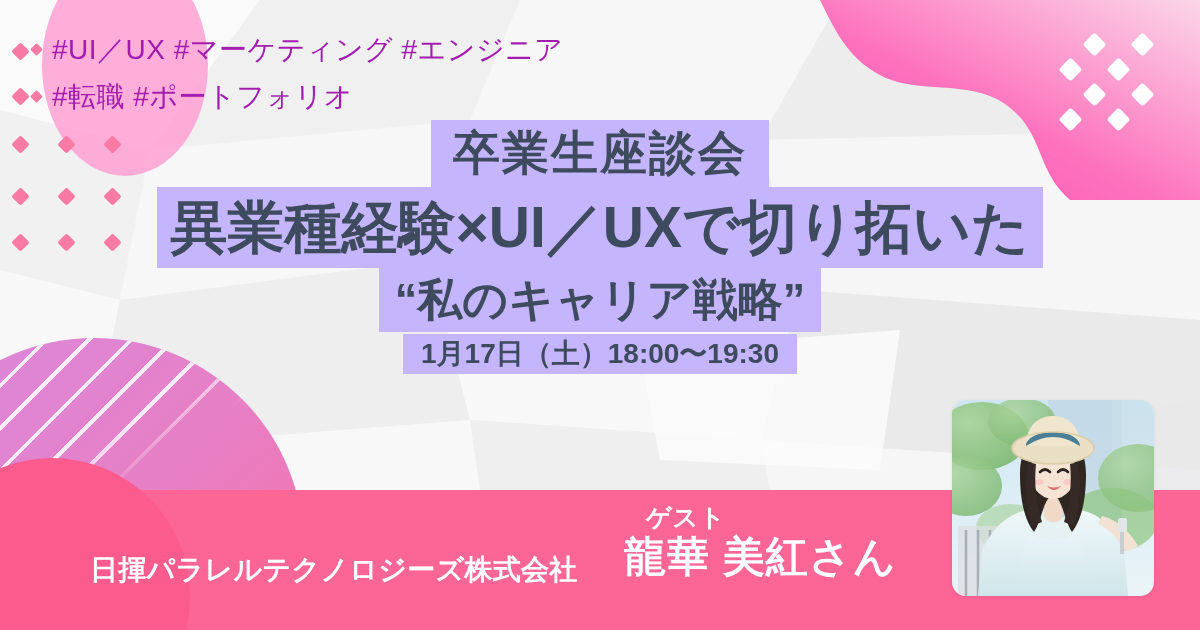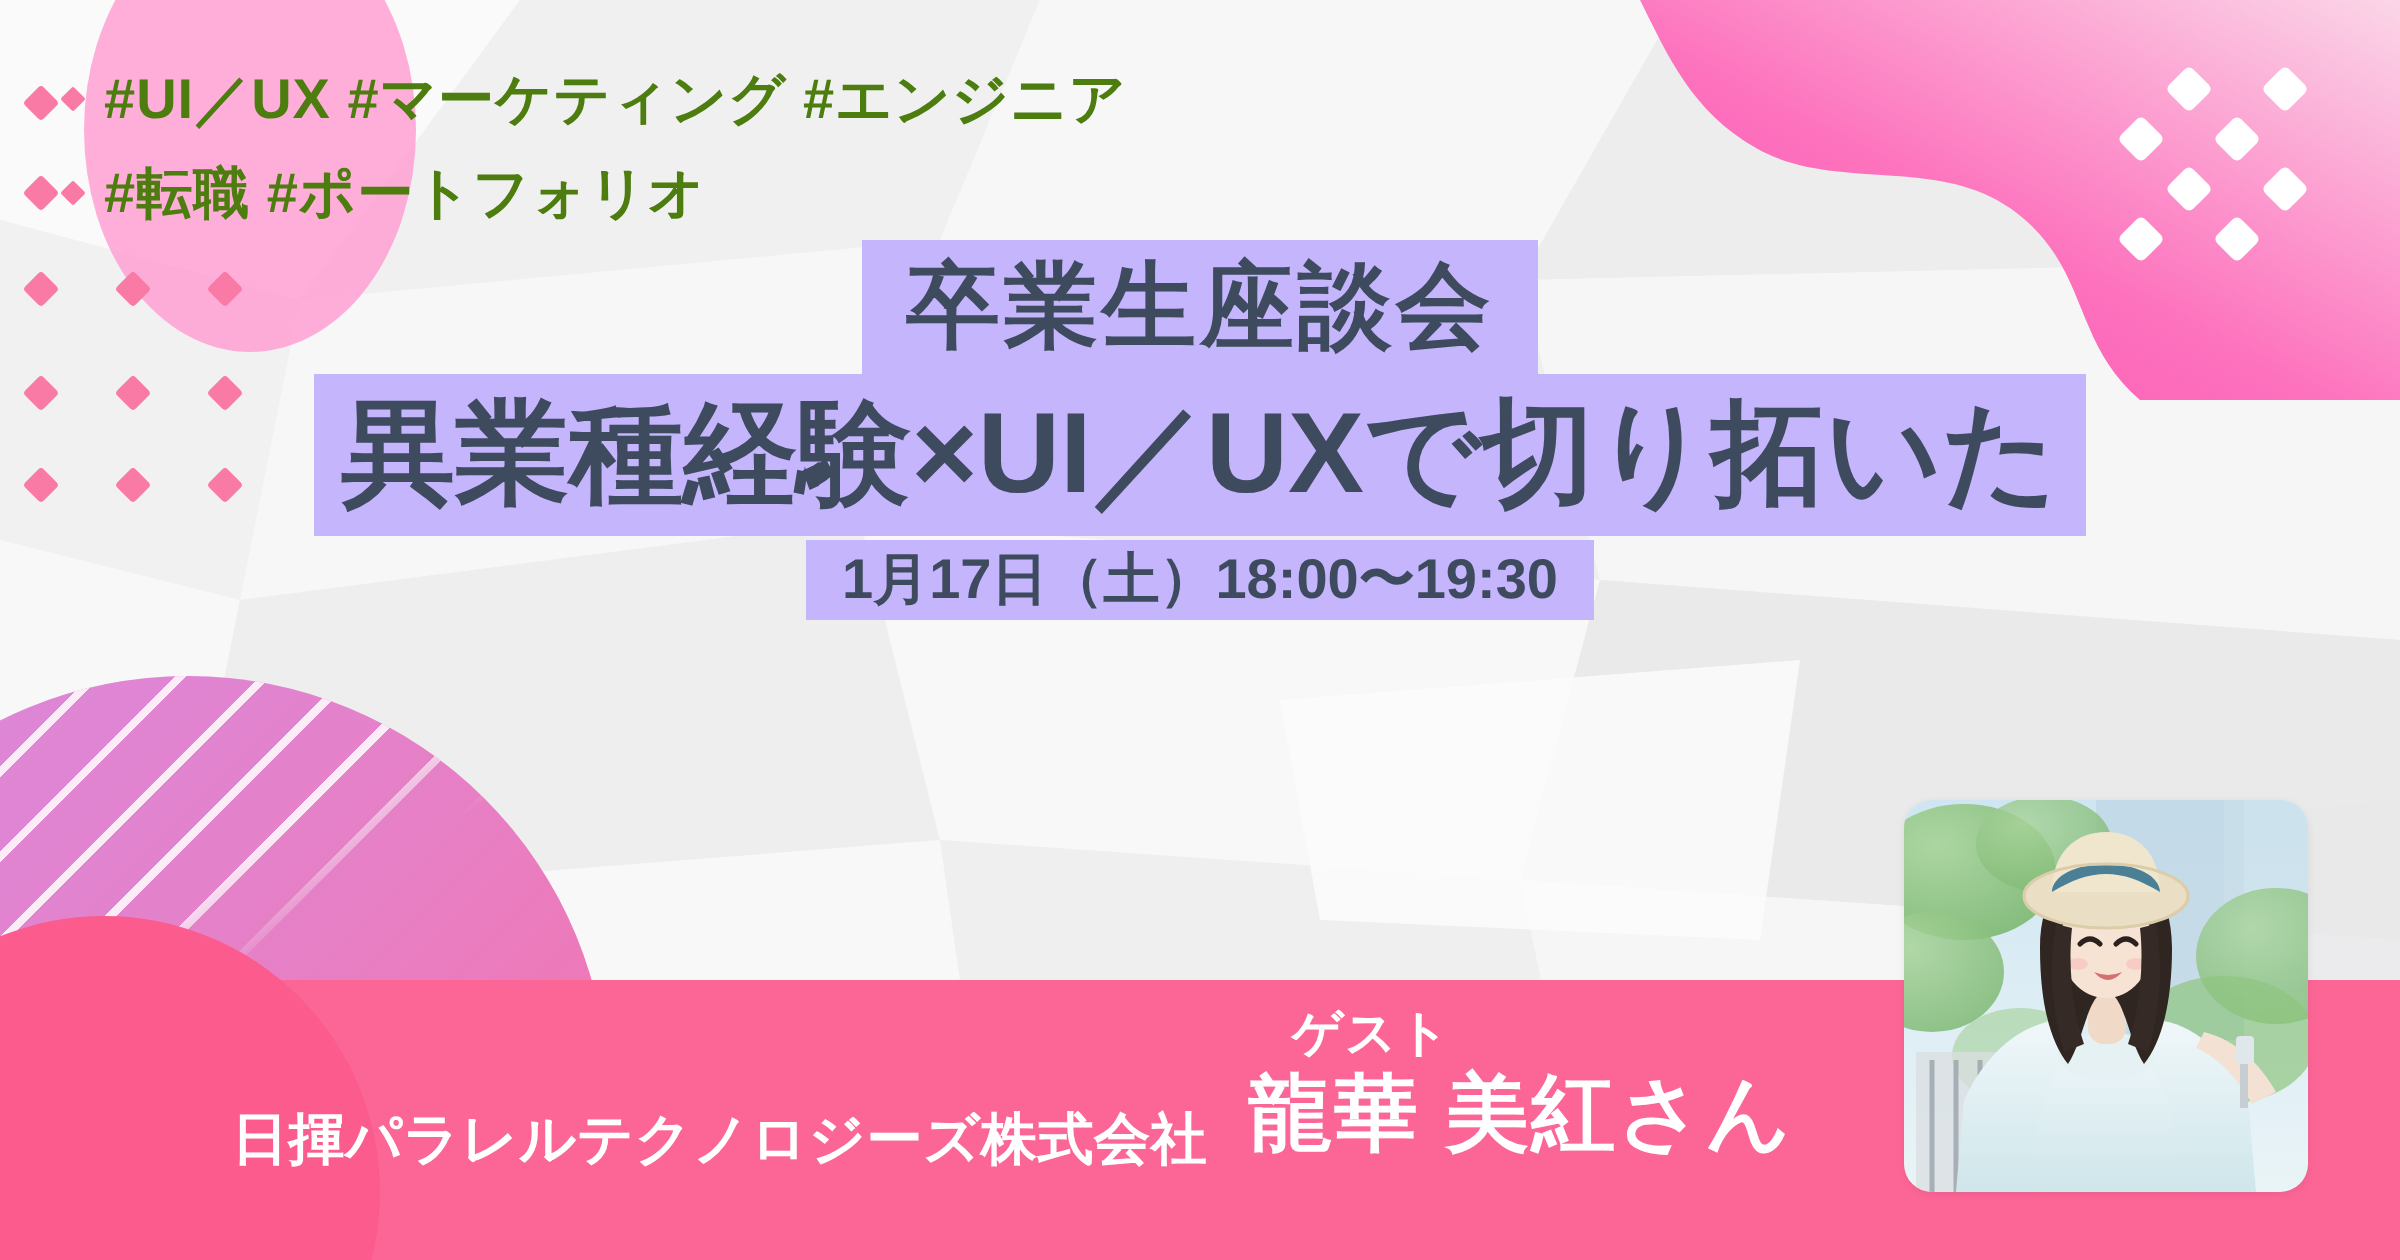--- a/index.html
+++ b/index.html
@@ -103,23 +103,23 @@
   .tline-2 { font-size: 57px; font-weight: 700; line-height: 1.42; letter-spacing: 0px;  padding: 0 14px; }
   .tline-3 { font-size: 45px; font-weight: 700; line-height: 1.42; letter-spacing: 0px;  padding: 0 16px; }
   .tline-4 { font-size: 28px; font-weight: 600; line-height: 1.45; letter-spacing: 0px;  padding: 0 18px; margin-top: 2px; }
   .tline-5 { font-size: 32px; font-weight: 600; line-height: 1.52; letter-spacing: 0px;  padding: 0 18px; margin-top: 5px; }
 
   
   .hashtags {
     position: absolute;
     left: 32px; top: 26px;
     z-index: 6;
-    color: #4d7c0f;
+    color: #a21caf;
     font-size: 28px;
-    font-weight: 700;
+    font-weight: 400;
     line-height: 1.68;
     letter-spacing: .5px;
   }
   .hash-line { display: flex; align-items: center; gap: 11px; }
   .hash-dot {
     width: 9px; height: 9px;
     background: #fa7aa6;
     transform: rotate(45deg);
     border-radius: 1px;
     flex: none;
@@ -133,21 +133,21 @@
     border-radius: 14px;
     overflow: hidden;
     z-index: 7;
     box-shadow: 0 1px 4px rgba(0,0,0,.07);
   }
   .guest-photo svg { display: block; width: 100%; height: 100%; }
 
   
   .company {
     position: absolute;
-    left: 116px; top: 551px;
+    left: 90px; top: 551px;
     z-index: 8;
     color: #ffffff;
     font-size: 28px;
     font-weight: 700;
     letter-spacing: .3px;
     white-space: nowrap;
   }
   .guest-wrap {
     position: absolute;
     left: 624px; top: 503px;
@@ -244,20 +244,21 @@
     </div>
     <div class="hash-line">
       <span class="hash-dot"></span>
       <span>#転職 #ポートフォリオ</span>
     </div>
   </div>
 
   <div class="title-block">
     <span class="tline tline-1">卒業生座談会</span>
     <span class="tline tline-2">異業種経験×UI／UXで切り拓いた</span>
+    <span class="tline tline-3">“私のキャリア戦略”</span>
     <span class="tline tline-4">1月17日（土）18:00〜19:30</span>
   </div>
 
   <div class="guest-photo">
     <svg viewBox="0 0 202 196" preserveAspectRatio="xMidYMid slice" aria-hidden="true">
       <defs>
         <linearGradient id="skyG" x1="0" y1="0" x2="0" y2="1">
           <stop offset="0%" stop-color="#cfe6f2"></stop>
             <stop offset="100%" stop-color="#eaf4f7"></stop>
         </linearGradient>

